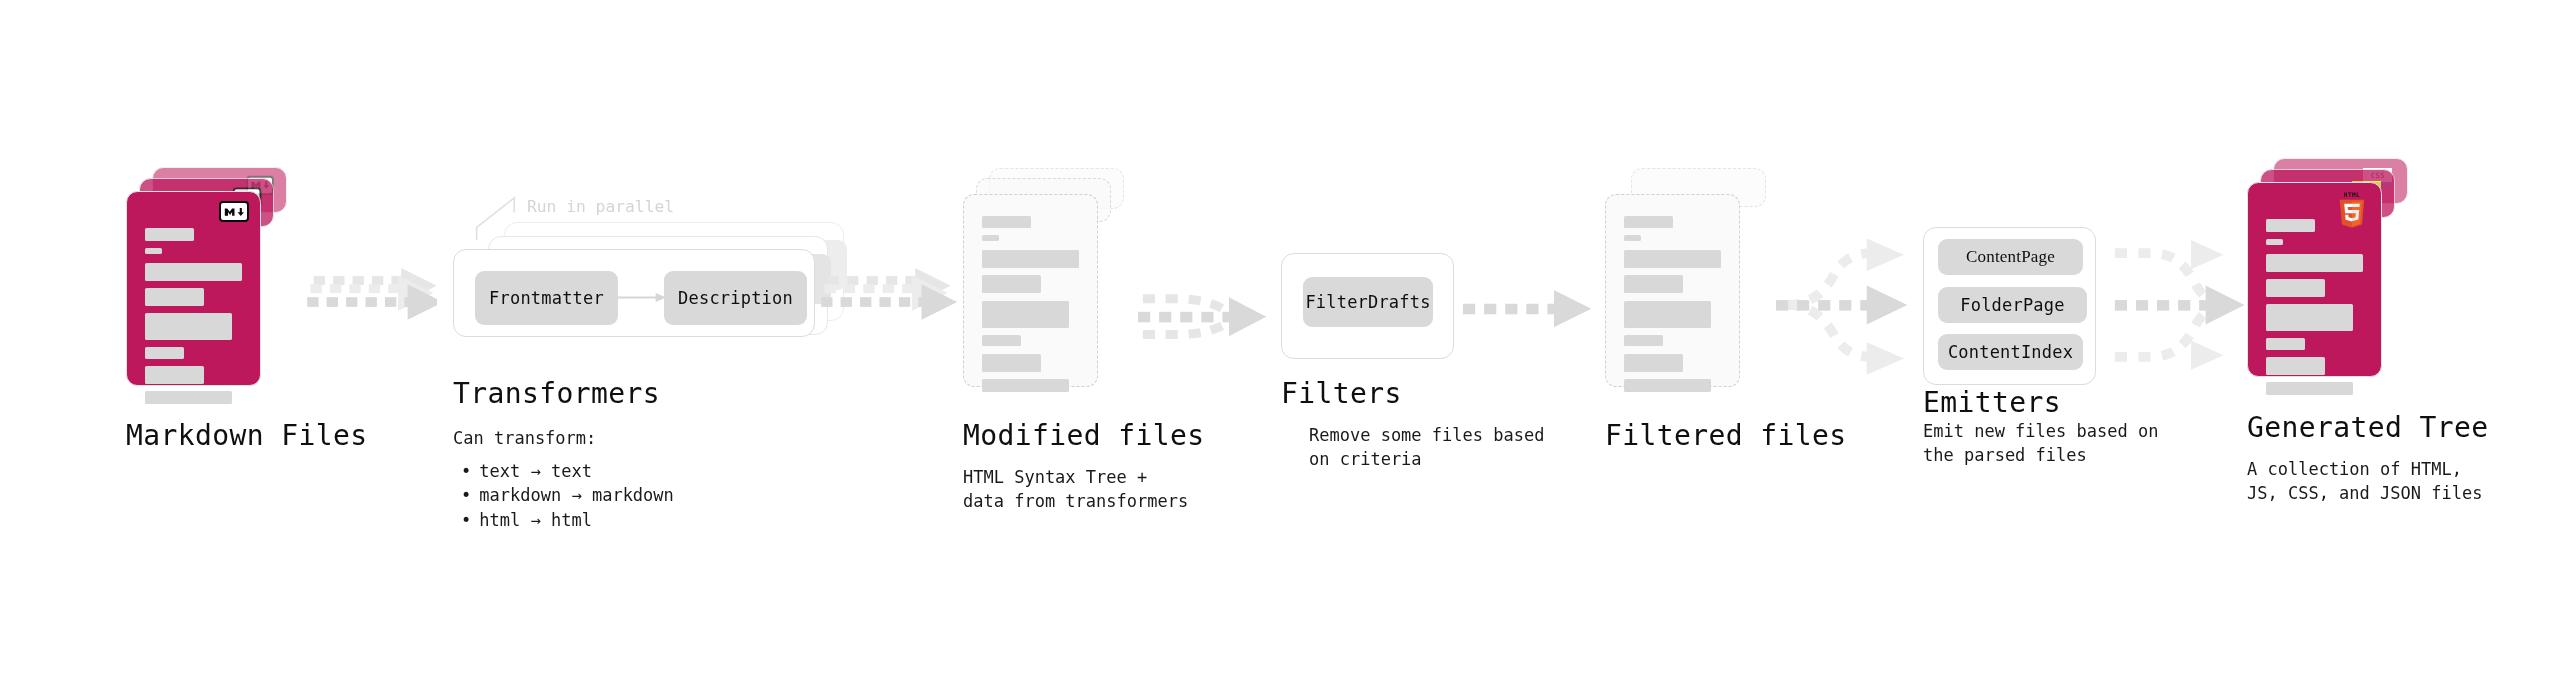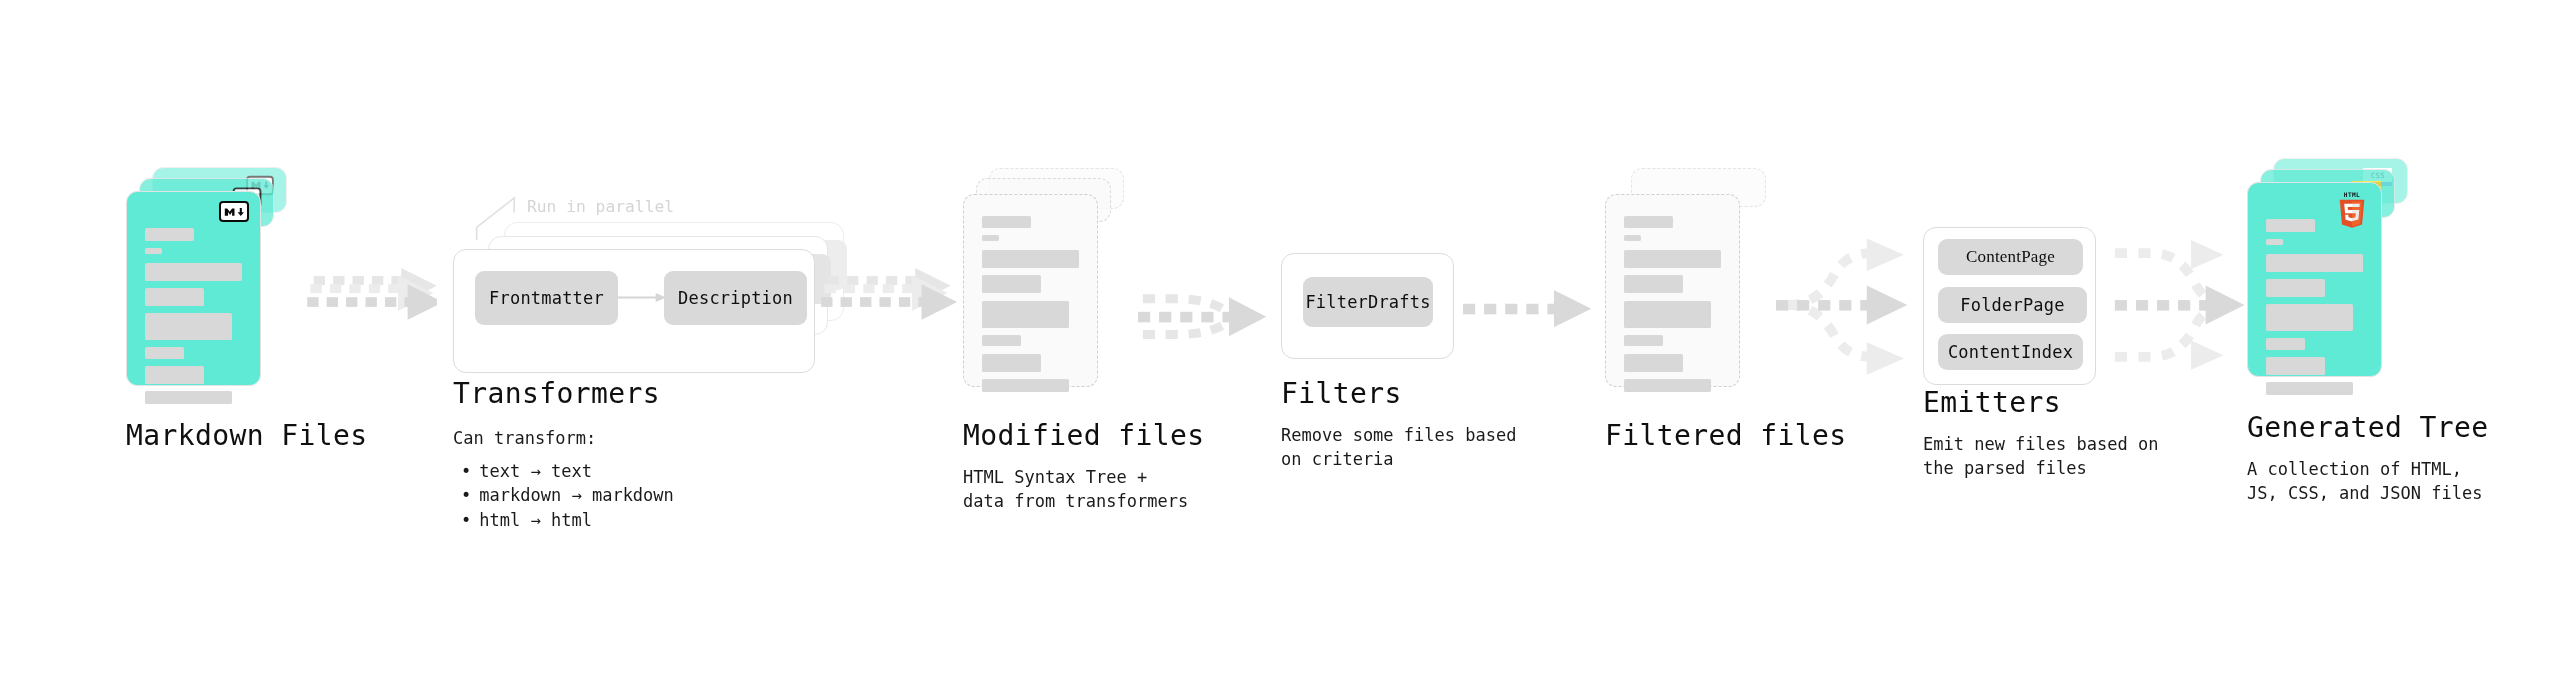--- a/index.html
+++ b/index.html
@@ -47,21 +47,21 @@
     color: #1a1a1a;
     line-height: 1.45;
   }
   .cap-list li { white-space: nowrap; }
   .cap-list li::before { content: "\2022"; padding-right: 8.1px; }
 
   
   .stack { position: absolute; }
   .card {
     position: absolute;
-    background: #5eead4;
+    background: #be185d;
     border: 1.3px solid #e3e3e3;
     border-radius: 11.4px;
     box-sizing: border-box;
   }
   .card.dashed {
     background: #fafafa;
     border: 1.5px dashed #cfcfcf;
   }
   .card.ghost2 { opacity: 0.75; }
   .card.ghost1 { opacity: 0.55; }
@@ -236,21 +236,21 @@
 
   <div class="stage-box layer2" style="left:488px; top:236px; width:340px; height:99px;">
     <div class="chip faint1" style="left:28px; top:17px; width:140px; height:50px;"></div>
     <div class="chip faint1" style="left:202px; top:17px; width:140px; height:50px;"></div>
     <svg class="inner-arrow" style="left:169px; top:32.5px;" width="39" height="13" viewBox="0 0 48 16">
       <line x1="0" y1="8" x2="38" y2="8" stroke="#e0e0e0" stroke-width="2"></line>
       <polygon points="36,3 47,8 36,13" fill="#e0e0e0"></polygon>
     </svg>
   </div>
 
-  <div class="stage-box" style="left:453px; top:249px; width:362px; height:124px;">
+  <div class="stage-box" style="left:453px; top:249px; width:362px; height:88px;">
     <div class="chip" style="left:21px; top:21px; width:143px; height:54px;">
       <span>Frontmatter</span>
     </div>
     <div class="chip" style="left:210px; top:21px; width:143px; height:54px;">
       <span>Description</span>
     </div>
     <svg class="inner-arrow" style="left:163px; top:41px;" width="50" height="13" viewBox="0 0 62 16">
       <line x1="0" y1="8" x2="50" y2="8" stroke="#d6d6d6" stroke-width="2.2"></line>
       <polygon points="48,2.5 61,8 48,13.5" fill="#d6d6d6"></polygon>
     </svg>
@@ -337,21 +337,21 @@
   </div>
 
   <div class="stage-box" style="left:1281px; top:253px; width:173px; height:106px;">
     <div class="chip" style="left:21px; top:23px; width:130px; height:50px;">
       <span>FilterDrafts</span>
     </div>
   </div>
 
   <div class="node" style="left:1281px; top:379px;">
     <div class="cap-title">Filters</div>
-    <div class="cap-sub" style="margin-top:13px;">Remove some files based
+    <div class="cap-sub" style="margin-top:13px;margin-left:28px;">Remove some files based
 on criteria</div>
   </div>
 
   <div class="node" style="left:1463px; top:289px;">
     <svg width="138" height="49" viewBox="0 0 170 60">
       <g fill="#d9d9d9">
         <rect x="0" y="18" width="15" height="13"></rect>
           <rect x="26" y="18" width="15" height="13"></rect>
         <rect x="52" y="18" width="15" height="13"></rect>
           <rect x="78" y="18" width="15" height="13"></rect>
@@ -409,21 +409,21 @@
     <div class="chip" style="left:14px; top:59px; width:149px; height:36px;">
       <span>FolderPage</span>
     </div>
     <div class="chip" style="left:14px; top:106px; width:145px; height:36px;">
       <span>ContentIndex</span>
     </div>
   </div>
 
   <div class="node" style="left:1923px; top:388px;">
     <div class="cap-title">Emitters</div>
-    <div class="cap-sub" style="margin-top:13px;">Emit new files based on
+    <div class="cap-sub" style="">Emit new files based on
 the parsed files</div>
   </div>
 
   <div class="node" style="left:2110px; top:232px;">
     <svg width="154" height="154" viewBox="0 0 190 190">
       <g stroke="#ececec" stroke-width="12" fill="none" stroke-linecap="butt" stroke-dasharray="15 14">
         <path d="M6 26 L52 26 Q86 26 104 62 Q116 86 138 90"></path>
         <path d="M6 154 L52 154 Q86 154 104 118 Q116 94 138 90"></path>
       </g>
       <g fill="#ececec">

